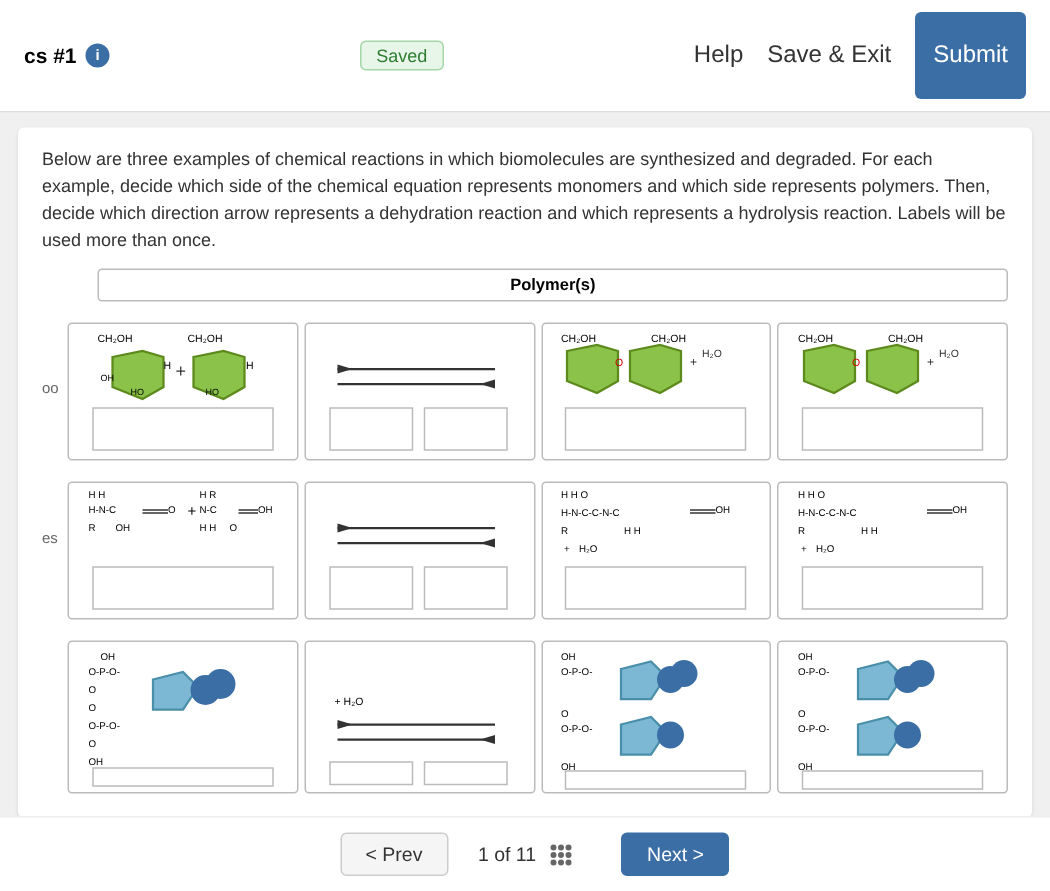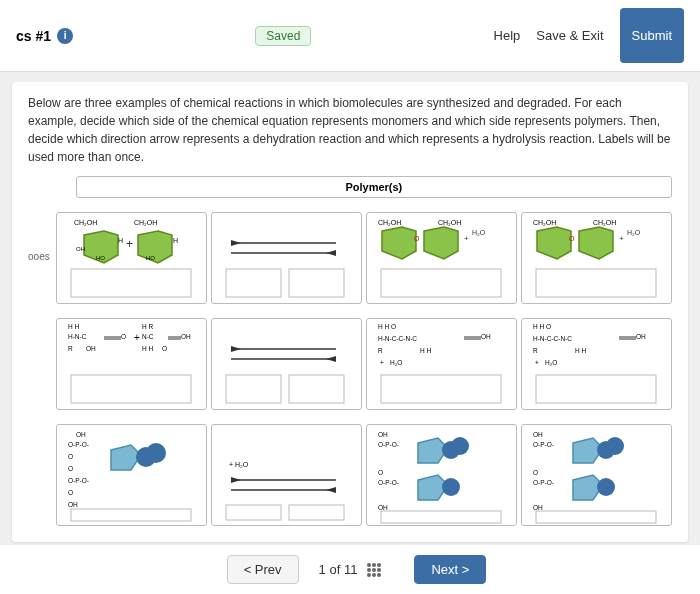--- a/index.html
+++ b/index.html
@@ -32,21 +32,21 @@
     }
     .saved-badge {
       background: #e8f5e9;
       border: 1px solid #a5d6a7;
       padding: 2px 10px;
       border-radius: 4px;
       font-size: 12px;
       color: #2e7d32;
     }
     .top-bar-right { display: flex; gap: 16px; align-items: center; }
-    .top-bar-right span { cursor: pointer; color: #333; font-size: 13px; }
+    .top-bar-right span { cursor: pointer; color: #333; font-size: 16px; }
     .top-bar-right .submit-btn {
       background: #3a6ea5;
       color: #fff;
       padding: 20px 12px;
       border-radius: 4px;
       cursor: pointer;
     }
 
     .main-content {
       background: #fff;
@@ -63,21 +63,21 @@
       margin-bottom: 10px;
     }
 
     .reaction-area {
       display: flex;
       position: relative;
     }
 
     .left-labels {
       display: flex;
-      flex-direction: row;
+      flex-direction: column;
       justify-content: flex-start;
       padding-right: 6px;
       padding-top: 30px;
     }
     .left-label {
       font-size: 10px;
       color: #666;
       writing-mode: horizontal-tb;
       text-align: right;
       height: 100px;

